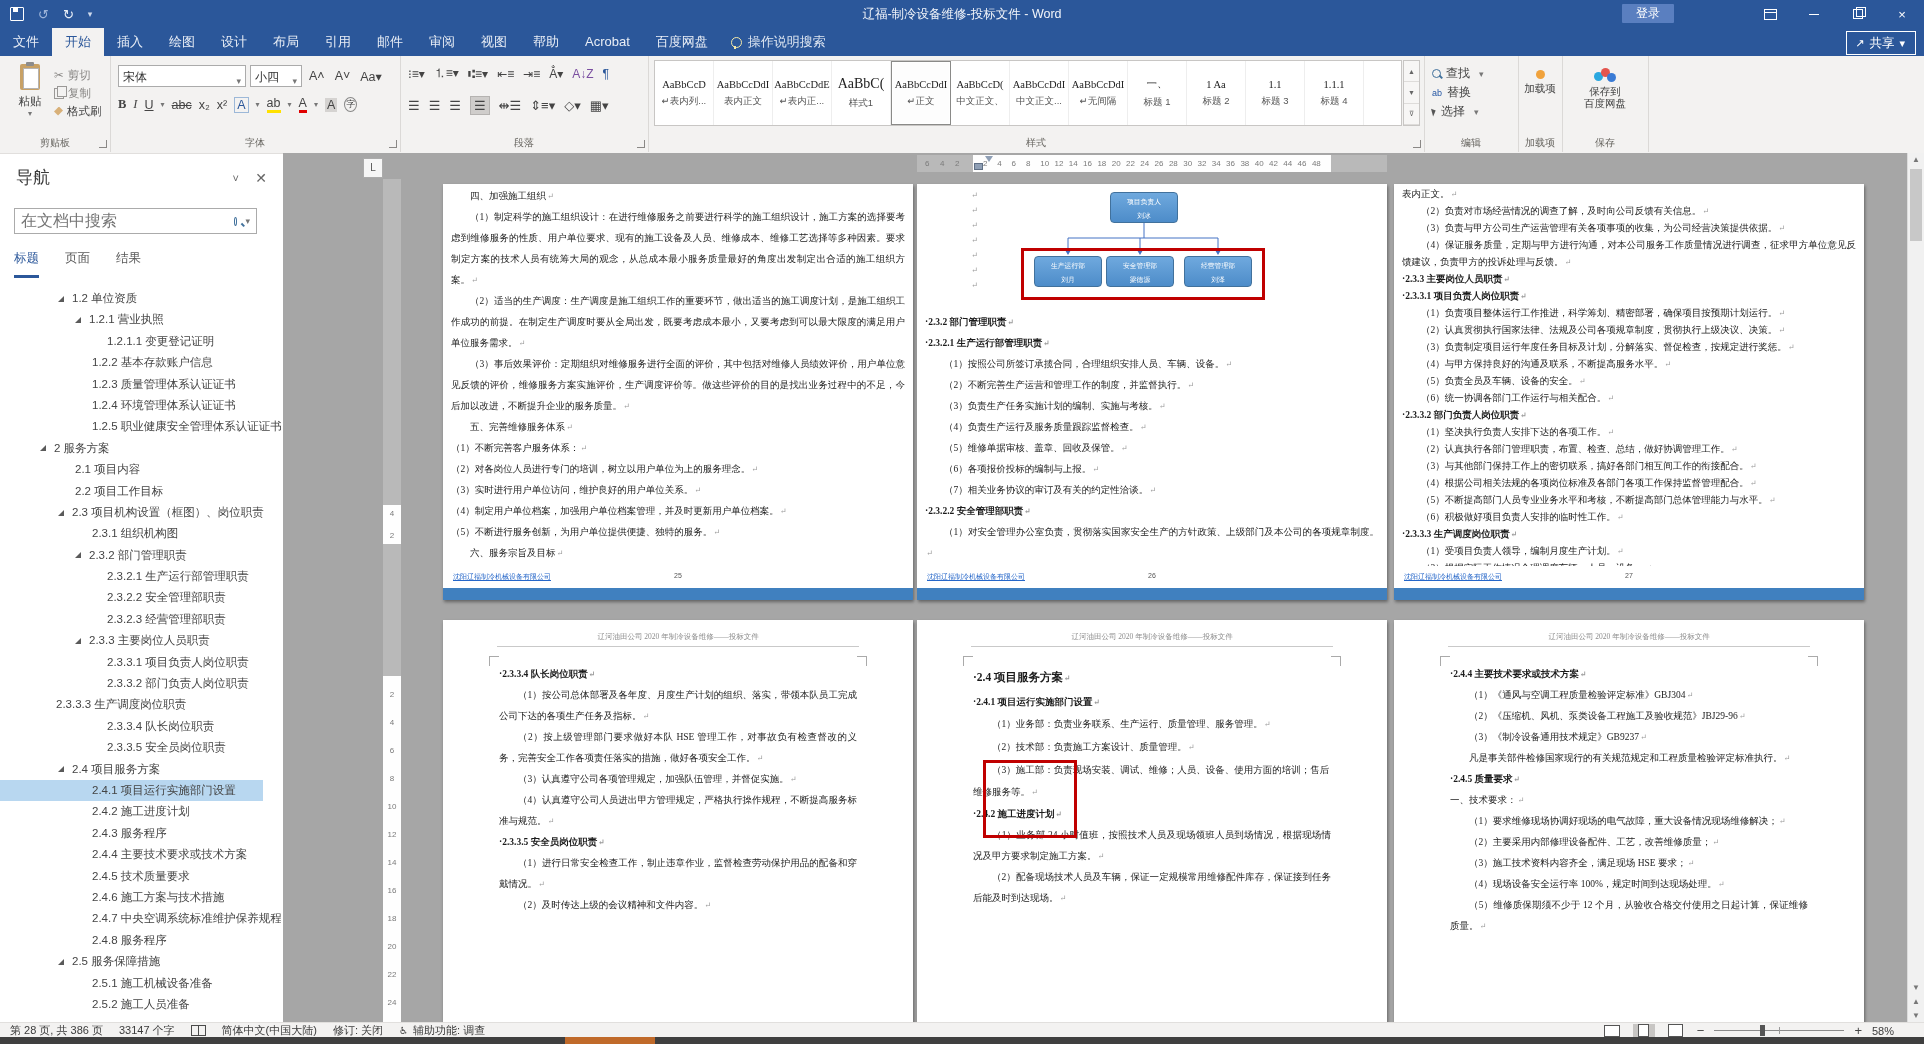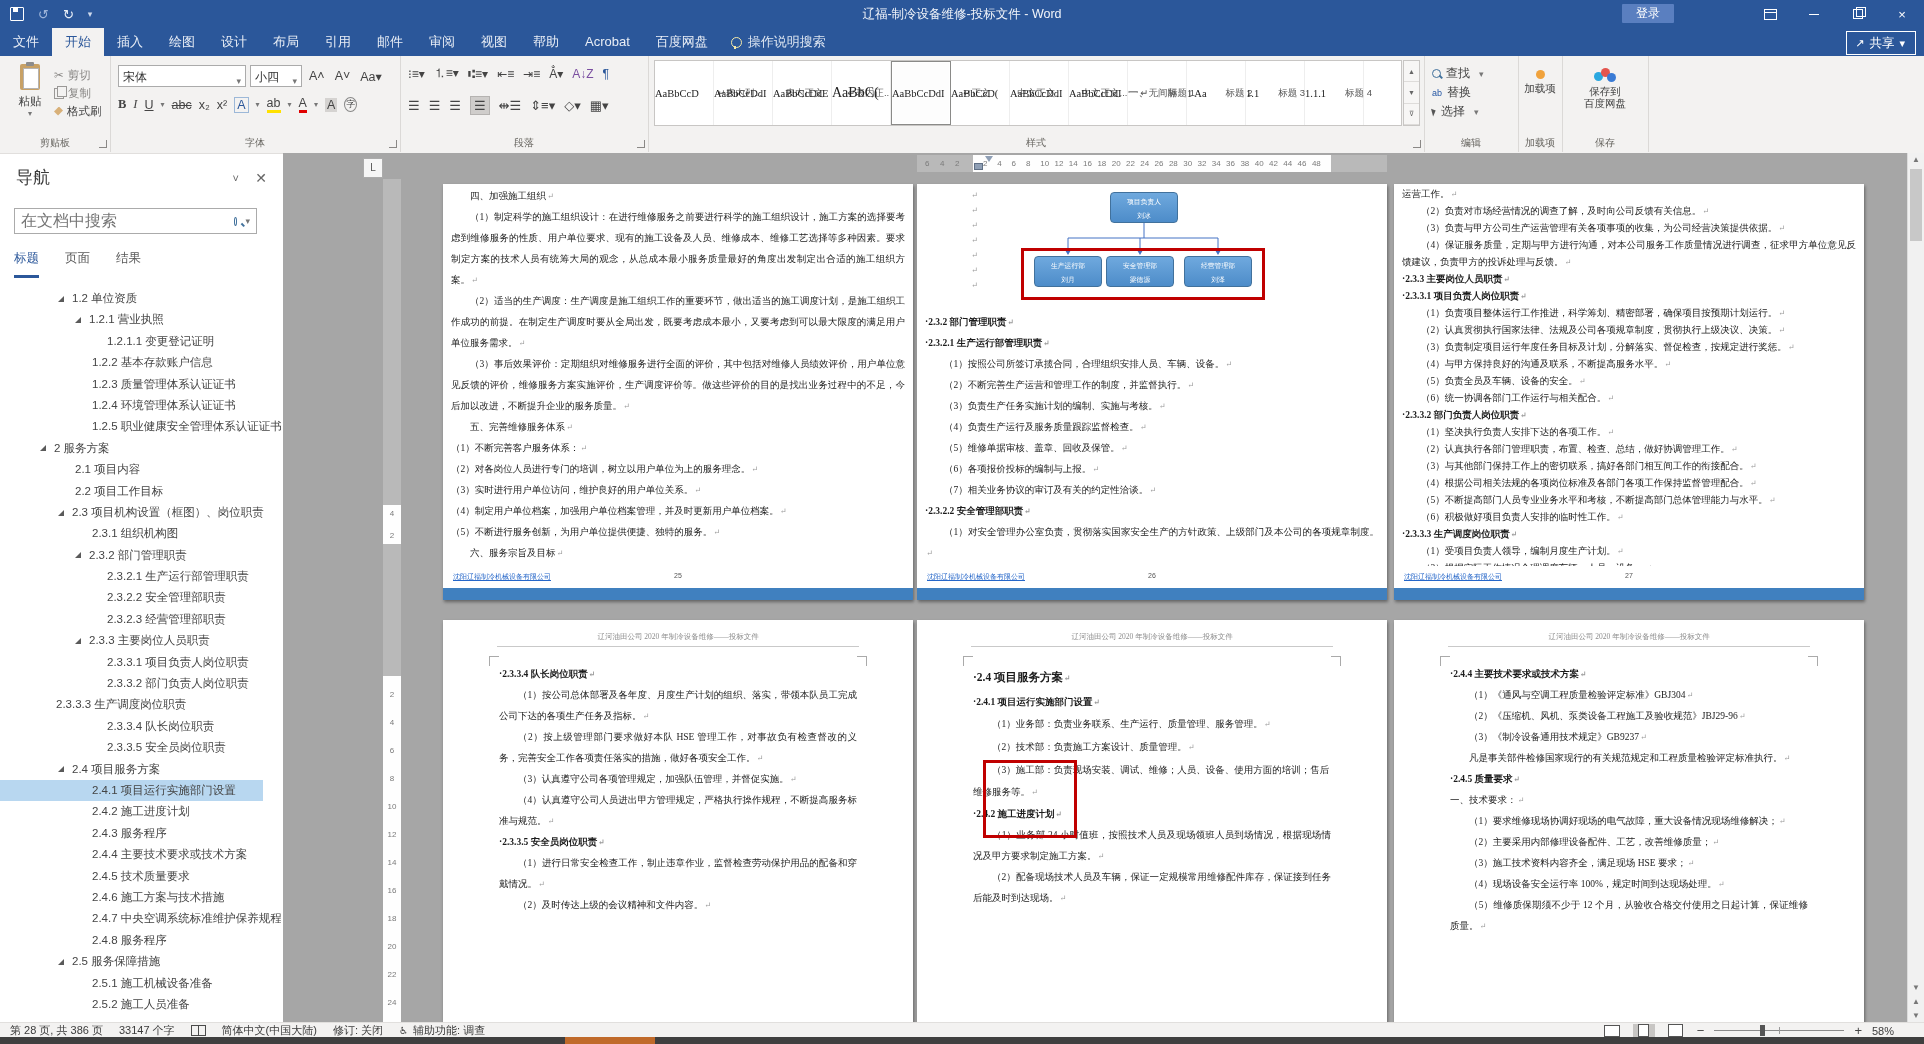--- a/index.html
+++ b/index.html
@@ -39,21 +39,21 @@
   .cdn{color:#777;font-size:9px;margin-left:4px;}
   .clip-icon{width:20px;height:26px;background:#c8a165;border-radius:2px;position:relative;margin:0 auto;}
   .clip-icon::before{content:"";position:absolute;left:3px;top:4px;width:14px;height:19px;background:#fff;border:1px solid #b5b3b1;}
   .clip-icon::after{content:"";position:absolute;left:6px;top:-2px;width:8px;height:4px;background:#8c8c8c;border-radius:1px;}
   .smallrow{display:flex;align-items:center;gap:4px;font-size:11.5px;color:#8a8886;height:18px;}
   .smallrow.on{color:#444;}
   .copy-ic{width:8px;height:9px;border:1px solid #9a9896;position:relative;}
   .copy-ic::before{content:"";position:absolute;left:2px;top:-3px;width:8px;height:9px;border:1px solid #9a9896;background:#f3f2f1;}
   .brush-ic{width:9px;height:9px;background:#d8b078;clip-path:polygon(0 55%,55% 0,100% 45%,45% 100%);}
   .gallery{position:absolute;left:6px;top:4px;right:22px;bottom:26px;background:#fff;border:1px solid #c8c6c4;display:flex;align-items:stretch;overflow:hidden;}
-  .scard{width:58px;border-right:1px solid #eee;display:flex;flex-direction:row;align-items:center;gap:19px;}
+  .scard{width:58px;border-right:1px solid #eee;display:flex;flex-direction:column;align-items:center;justify-content:center;gap:5px;}
   .scard .pv{font-family:"Liberation Serif","DejaVu Serif",serif;font-size:10.5px;color:#222;white-space:nowrap;}
   .scard .lb{font-size:9.5px;color:#555;white-space:nowrap;}
   .scard.selcard{border:1px solid #8a8a88;box-shadow:inset 0 0 0 1px #fff;background:#fdfdfd;}
   .galbtns{position:absolute;right:4px;top:4px;bottom:26px;width:15px;border:1px solid #c8c6c4;background:#f7f6f5;display:flex;flex-direction:column;}
   .galbtns span{flex:1;display:flex;align-items:center;justify-content:center;font-size:7px;color:#666;border-bottom:1px solid #dedcda;}
   .edrow{display:flex;align-items:center;gap:5px;font-size:12px;color:#444;height:19px;padding-left:8px;}
   .mag{width:7px;height:7px;border:1.5px solid #41719c;border-radius:50%;position:relative;}
   .mag::after{content:"";position:absolute;left:6px;top:6px;width:4px;height:1.5px;background:#41719c;transform:rotate(45deg);}
   .selptr{width:0;height:0;border-left:4px solid #555;border-top:3px solid transparent;border-bottom:5px solid transparent;transform:rotate(-15deg);}
   .dot-orange{width:9px;height:9px;background:#f0a23c;border-radius:50%;margin:0 auto;}
@@ -627,21 +627,21 @@
           <div class="bk s-h">·2.3.2.2 安全管理部职责</div>
           <div class="bk s-p">（1）对安全管理办公室负责，贯彻落实国家安全生产的方针政策、上级部门及本公司的各项规章制度。</div>
           <div class="bk s-p">（2）认真贯彻落实“安全第一、预防为主”的方针，落实责任，强化责任意识，健全各项安全管理制度，落实施工“一岗一责”的管理，完善各项设备操作规程。</div>
         </div>
       <div class="pfooter"><span class="flink">沈阳辽福制冷机械设备有限公司</span><span class="fpage">26</span></div>
       <div class="pband"></div>
     </div>
 
     <div class="page row1 densewrap" style="left:1111px;top:31px;">
       <div class="page-body dense">
-          <div class="bk s-p0">运营工作。</div>
+          <div class="bk s-p0">表内正文。</div>
           <div class="bk s-p">（2）负责对市场经营情况的调查了解，及时向公司反馈有关信息。</div>
           <div class="bk s-p">（3）负责与甲方公司生产运营管理有关各项事项的收集，为公司经营决策提供依据。</div>
           <div class="bk s-p">（4）保证服务质量，定期与甲方进行沟通，对本公司服务工作质量情况进行调查，征求甲方单位意见反馈建议，负责甲方的投诉处理与反馈。</div>
           <div class="bk s-h">·2.3.3 主要岗位人员职责</div>
           <div class="bk s-h">·2.3.3.1 项目负责人岗位职责</div>
           <div class="bk s-p">（1）负责项目整体运行工作推进，科学筹划、精密部署，确保项目按预期计划运行。</div>
           <div class="bk s-p">（2）认真贯彻执行国家法律、法规及公司各项规章制度，贯彻执行上级决议、决策。</div>
           <div class="bk s-p">（3）负责制定项目运行年度任务目标及计划，分解落实、督促检查，按规定进行奖惩。</div>
           <div class="bk s-p">（4）与甲方保持良好的沟通及联系，不断提高服务水平。</div>
           <div class="bk s-p">（5）负责全员及车辆、设备的安全。</div>

